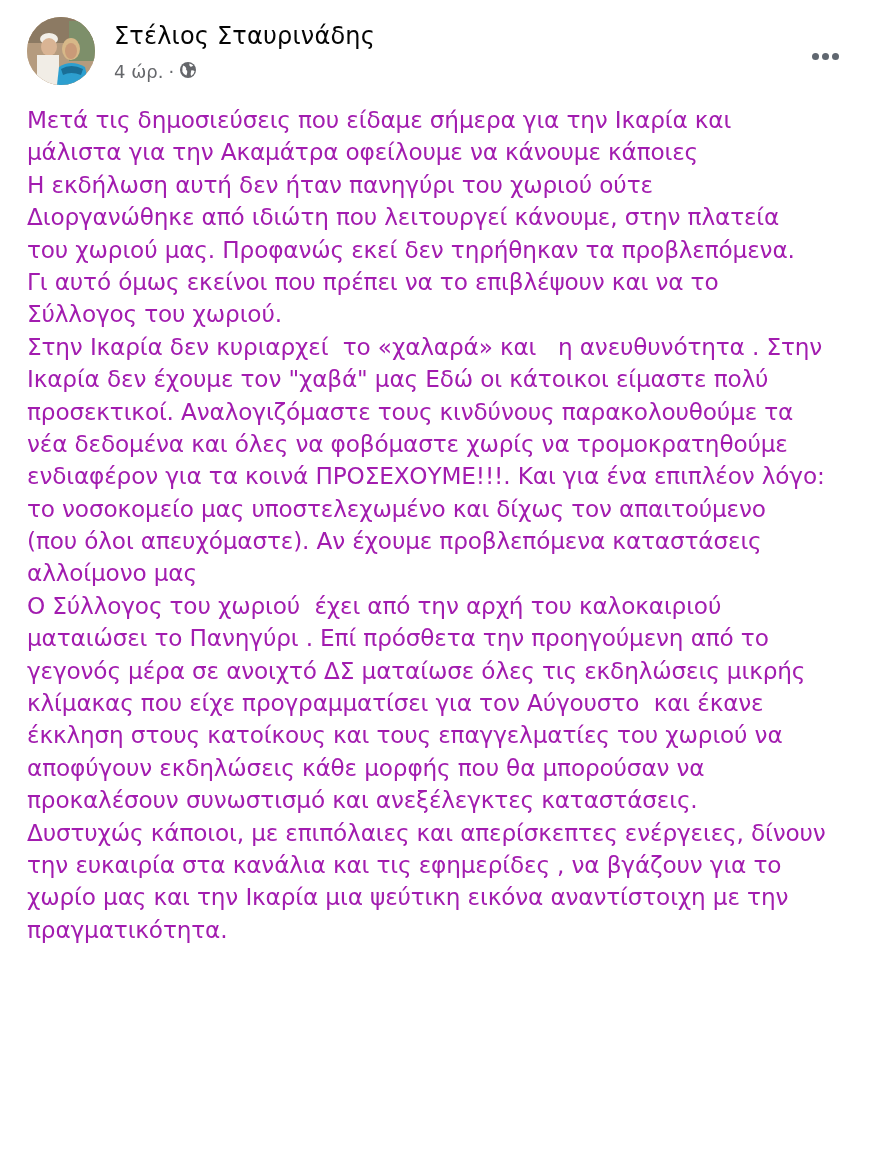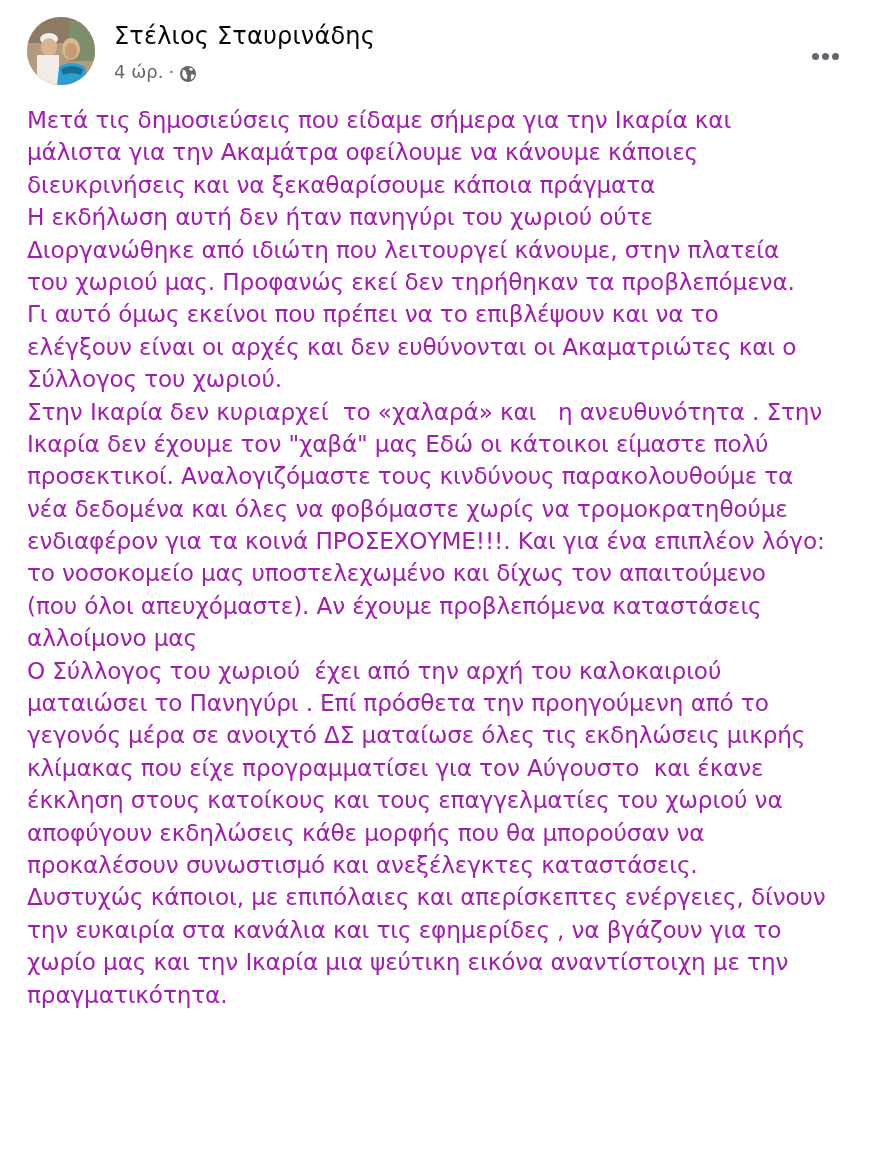--- a/index.html
+++ b/index.html
@@ -53,21 +53,21 @@
       cursor: pointer;
     }
     .meta {
       position: absolute;
       left: 87px;
       top: 44px;
       font-size: 18px;
       line-height: 22px;
       color: #65676b;
       display: flex;
-      align-items: flex-end;
+      align-items: flex-start;
       white-space: nowrap;
     }
     .meta .time { cursor: pointer; }
     .meta .sep { margin: 0 5px 0 5px; }
     .globe {
       width: 18px;
       height: 18px;
       display: inline-block;
     }
     .more-button {
@@ -144,26 +144,24 @@
     <div class="more-button">
       <span class="dot"></span>
       <span class="dot"></span>
       <span class="dot"></span>
     </div>
   </div>
 
   <div class="body-text">
     <span class="line">Μετά τις δημοσιεύσεις που είδαμε σήμερα για την Ικαρία και</span>
     <span class="line">μάλιστα για την Ακαμάτρα οφείλουμε να κάνουμε κάποιες</span>
-    <span class="line">διευκρινήσεις και να ξεκαθαρίσουμε κάποια πράγματα</span>
     <span class="line">Η εκδήλωση αυτή δεν ήταν πανηγύρι του χωριού ούτε</span>
     <span class="line">Διοργανώθηκε από ιδιώτη που λειτουργεί κάνουμε, στην πλατεία</span>
     <span class="line">του χωριού μας. Προφανώς εκεί δεν τηρήθηκαν τα προβλεπόμενα.</span>
     <span class="line">Γι αυτό όμως εκείνοι που πρέπει να το επιβλέψουν και να το</span>
-    <span class="line">ελέγξουν είναι οι αρχές και δεν ευθύνονται οι Ακαματριώτες και ο</span>
     <span class="line">Σύλλογος του χωριού.</span>
     <span class="line">Στην Ικαρία δεν κυριαρχεί  το «χαλαρά» και   η ανευθυνότητα . Στην</span>
     <span class="line">Ικαρία δεν έχουμε τον "χαβά" μας Εδώ οι κάτοικοι είμαστε πολύ</span>
     <span class="line">προσεκτικοί. Αναλογιζόμαστε τους κινδύνους παρακολουθούμε τα</span>
     <span class="line">νέα δεδομένα και όλες να φοβόμαστε χωρίς να τρομοκρατηθούμε</span>
     <span class="line">ενδιαφέρον για τα κοινά ΠΡΟΣΕΧΟΥΜΕ!!!. Και για ένα επιπλέον λόγο:</span>
     <span class="line">το νοσοκομείο μας υποστελεχωμένο και δίχως τον απαιτούμενο</span>
     <span class="line">(που όλοι απευχόμαστε). Αν έχουμε προβλεπόμενα καταστάσεις</span>
     <span class="line">αλλοίμονο μας</span>
     <span class="line">Ο Σύλλογος του χωριού  έχει από την αρχή του καλοκαιριού</span>

